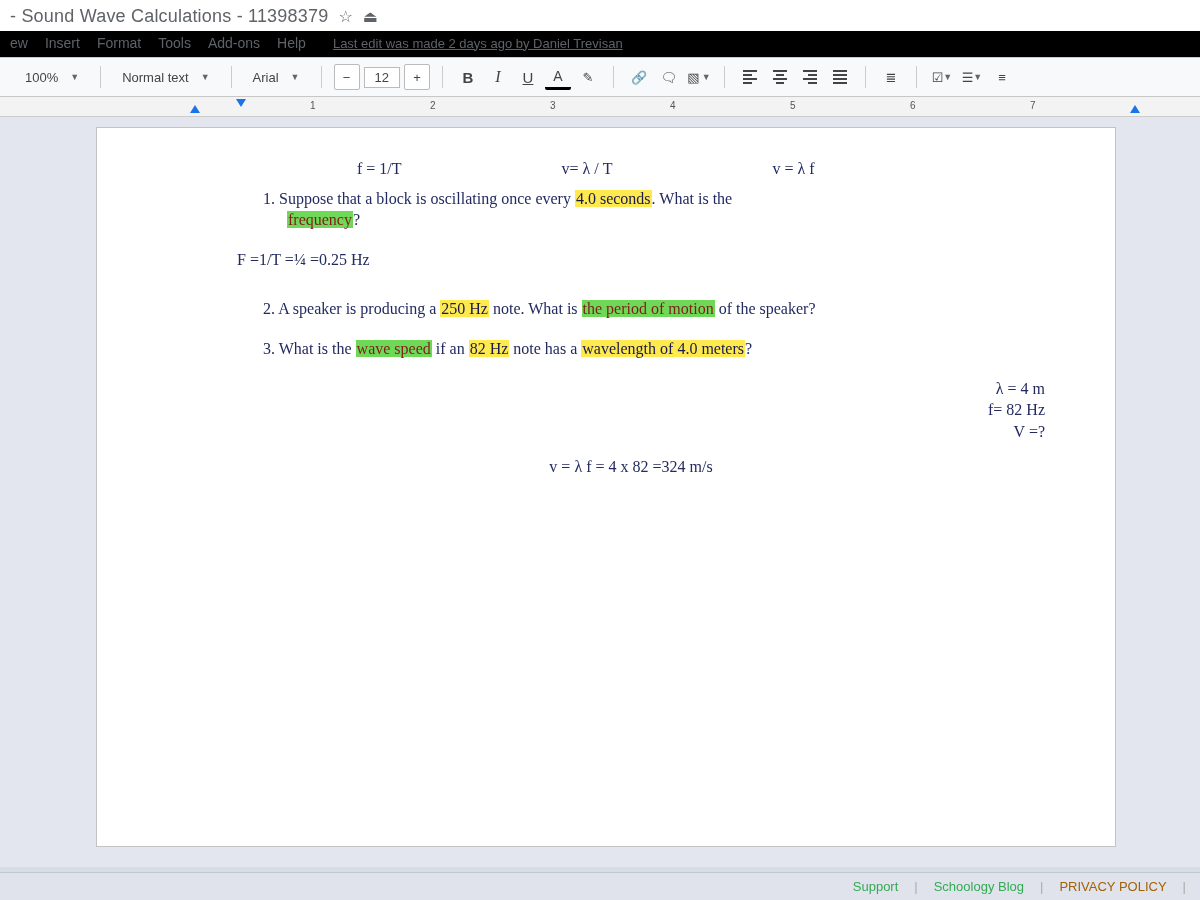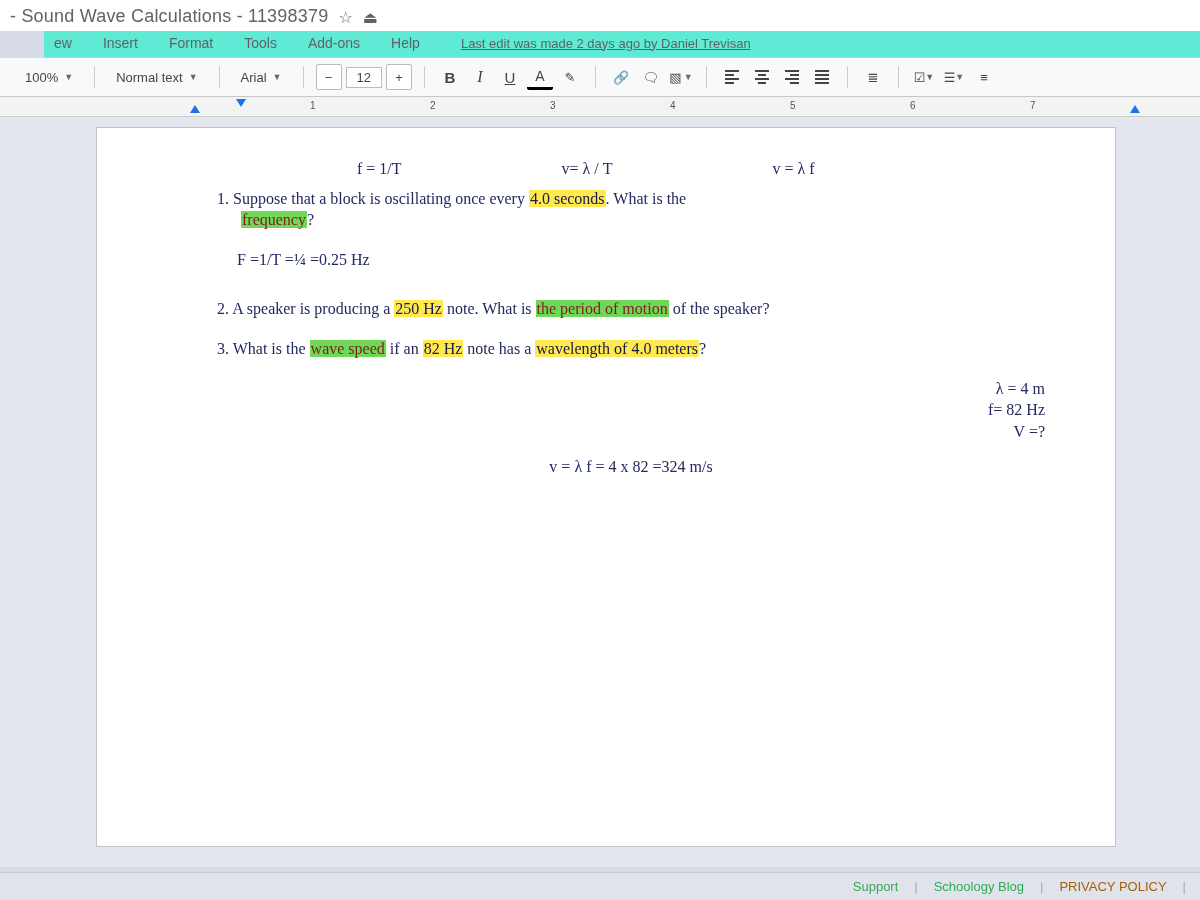--- a/index.html
+++ b/index.html
@@ -8,42 +8,41 @@
     background: #d8dce8;
     width: 1200px;
     height: 900px;
     overflow: hidden;
     position: relative;
   }
   .titlebar {
     background: #fff;
     padding: 6px 6px 4px 10px;
     display: flex;
-    align-items: flex-end;
+    align-items: center;
     gap: 10px;
   }
   .doc-title {
     font-size: 18px;
     color: #5f6368;
     letter-spacing: 0.2px;
   }
   .star-icon, .cloud-icon {
     color: #5f6368;
     font-size: 16px;
   }
   .menubar {
-    background: #5eead4;
+    background: #000000;
     padding: 4px 10px 6px 10px;
     display: flex;
     align-items: center;
-    gap: 31px;
+    gap: 17px;
     font-size: 14px;
     color: #5f6368;
     border-bottom: 1px solid #ccc;
-    margin-left: 44px;
   }
   .menu-item { cursor: pointer; }
   .last-edit {
     color: #5f6368;
     text-decoration: underline;
     margin-left: 10px;
     font-size: 13px;
   }
   .toolbar {
     background: #f8f9fa;
@@ -63,21 +62,21 @@
   }
   .tb-sep {
     width: 1px;
     height: 22px;
     background: #ccc;
     margin: 0 4px;
   }
   .tb-select {
     display: flex;
     align-items: center;
-    gap: 6px;
+    gap: 12px;
     padding: 3px 8px;
     border: 1px solid transparent;
     border-radius: 2px;
   }
   .caret { font-size: 9px; color: #666; }
   .tb-btn {
     width: 26px;
     height: 26px;
     display: flex;
     align-items: center;
@@ -166,21 +165,21 @@
   .formulas {
     display: flex;
     gap: 160px;
     margin-left: 140px;
     margin-bottom: 8px;
   }
   .q-block { margin-bottom: 18px; }
   .q-num { display: inline; }
   .hl-y { background: #fee94f; color: #1a1a4a; padding: 0 1px; }
   .hl-g { background: #6fd857; color: #7f1d1d; padding: 0 1px; }
-  .indent1 { }
+  .indent1 { margin-left: 46px; }
   .work { margin-left: 20px; margin-top: 18px; margin-bottom: 28px; }
   .center-vals { text-align: right; margin: 14px 0; }
   .cursor {
     display: inline-block;
     width: 1px;
     height: 18px;
     background: #000;
     vertical-align: middle;
     margin-left: 2px;
   }

